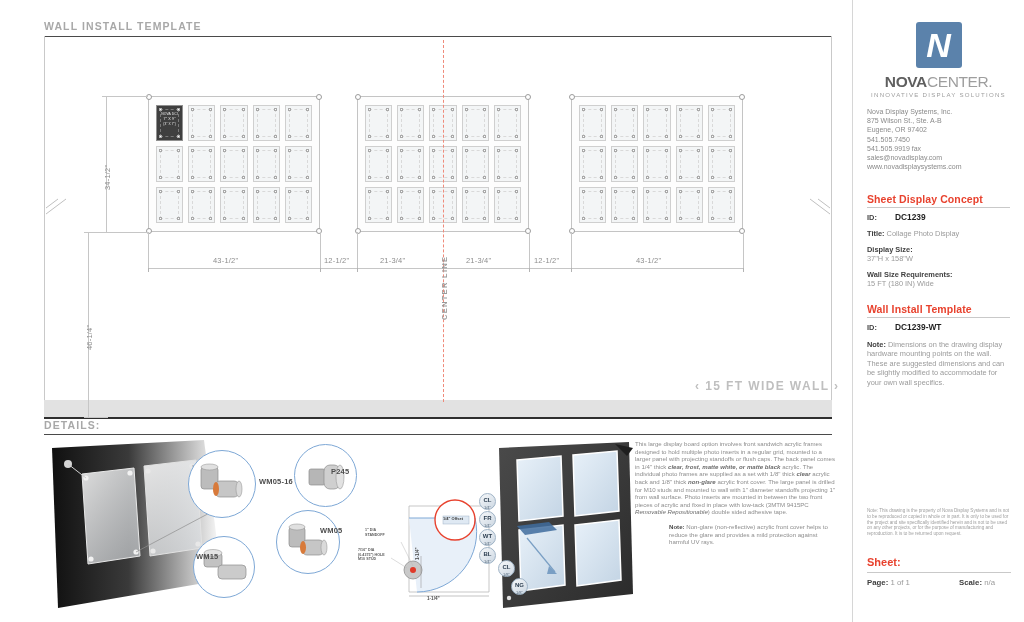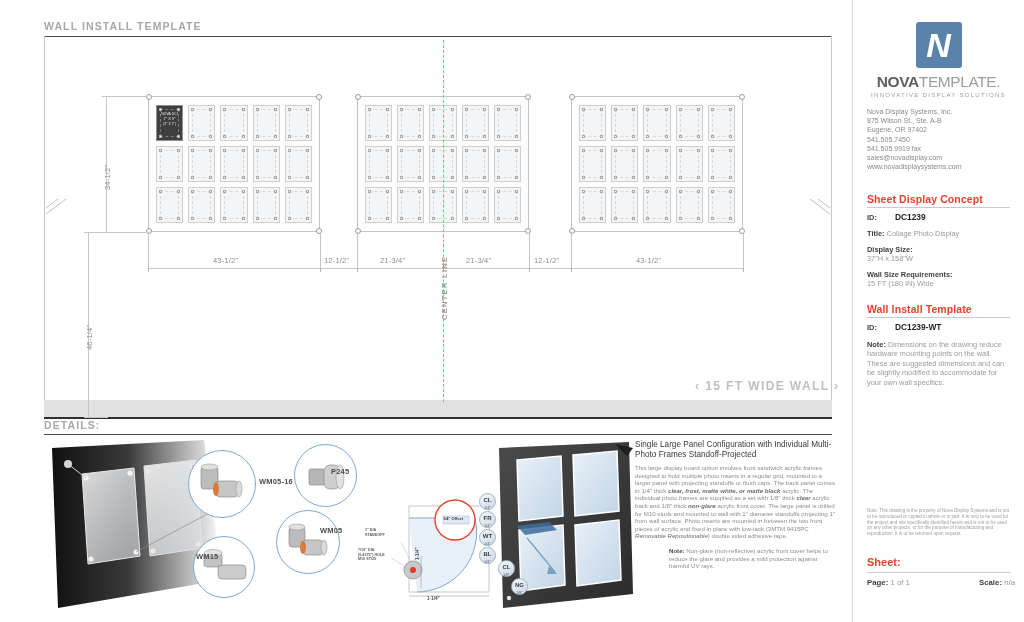--- a/index.html
+++ b/index.html
@@ -397,21 +397,21 @@
   }
   #sheet-rule {
     position: absolute;
     left: 14px; top: 572px;
     width: 144px; height: 1px;
     background: #c9c9c9;
   }
   #sheet-meta {
     position: absolute;
     left: 14px; top: 578px;
-    width: 148px;
+    width: 128px;
     font-size: 7.8px;
     color: #9a9a9a;
   }
   #sheet-meta .k { color: #3f3f3f; font-weight: bold; }
   #sheet-meta .right { float: right; }
 </style>
 </head>
 <body>
 
 <div id="page">
@@ -954,39 +954,38 @@
         </div>
         <div class="spec-badge" style="left:11px; top:118px;">
           <span>CL</span><span class="sz">1/8"</span>
         </div>
         <div class="spec-badge" style="left:24px; top:136px;">
           <span>NG</span><span class="sz">1/8"</span>
         </div>
       </div>
 
       <div id="desc-block">
-        <div id="desc-title">Single Large Panel Configuration with Individual Multi-Photo Frames Standoff-Projected</div>
         <div id="desc-body">This large display board option involves front sandwich acrylic frames designed to hold multiple photo inserts in a regular grid, mounted to a larger panel with projecting standoffs or flush caps. The back panel comes in 1/4" thick <b><i>clear, frost, matte white, or matte black</i></b> acrylic. The individual photo frames are supplied as a set with 1/8" thick <b><i>clear</i></b> acrylic back and 1/8" thick <b><i>non-glare</i></b> acrylic front cover. The large panel is drilled for M10 studs and mounted to wall with 1" diameter standoffs projecting 1" from wall surface. Photo inserts are mounted in between the two front pieces of acrylic and fixed in place with low-tack (3MTM 9415PC <i>Removable Repositionable</i>) double sided adhesive tape.</div>
         <div id="desc-note">
           <span class="nb">Note:</span>
           <span>Non-glare (non-reflective) acrylic front cover helps to reduce the glare and provides a mild protection against harmful UV rays.</span>
         </div>
       </div>
 
     </div>
   </div>
 
   <div id="sidebar">
 
     <div id="logo-wrap">
       <div id="logo-mark">
         <div class="n-glyph">N</div>
       </div>
       <div id="logo-word">
-        <span class="nova">NOVA</span><span class="display">TEMPLATE.</span>
+        <span class="nova">NOVA</span><span class="display">CENTER.</span>
       </div>
       <div id="logo-tag">INNOVATIVE DISPLAY SOLUTIONS</div>
     </div>
 
     <div id="company-info">
       <div>Nova Display Systems, Inc.</div>
       <div>875 Wilson St., Ste. A-B</div>
       <div>Eugene, OR 97402</div>
       <div>541.505.7450</div>
       <div>541.505.9919 fax</div>
@@ -1017,21 +1016,21 @@
 
     <div id="sec-template">
       <div class="side-head">Wall Install Template</div>
       <div class="side-rule"></div>
       <div class="side-field">
         <span class="k">ID:</span>
         <span class="v-strong">DC1239-WT</span>
       </div>
       <div id="note-block">
         <span class="nb">Note:</span>
-        <span>Dimensions on the drawing reduce hardware mounting points on the wall. These are suggested dimensions and can be slightly modified to accommodate for your own wall specifics.</span>
+        <span>Dimensions on the drawing display hardware mounting points on the wall. These are suggested dimensions and can be slightly modified to accommodate for your own wall specifics.</span>
       </div>
     </div>
 
     <div id="legal">Note: This drawing is the property of Nova Display Systems and is not to be reproduced or copied in whole or in part. It is only to be used for the project and site specifically identified herein and is not to be used on any other projects, or for the purpose of manufacturing and reproduction. It is to be returned upon request.</div>
 
     <div id="sheet-head">Sheet:</div>
     <div id="sheet-rule"></div>
     <div id="sheet-meta">
       <span class="k">Page:</span>
       <span>1 of 1</span>

